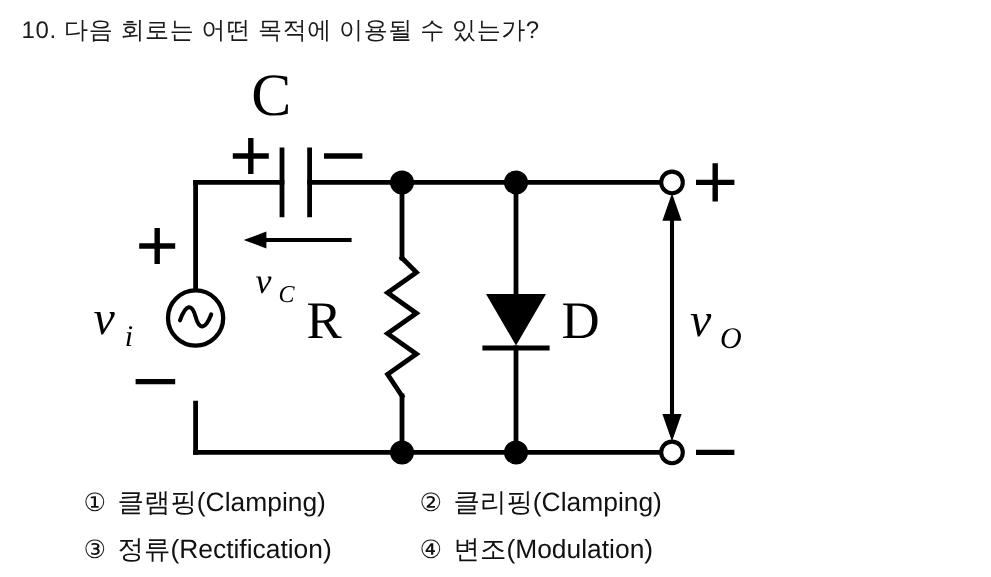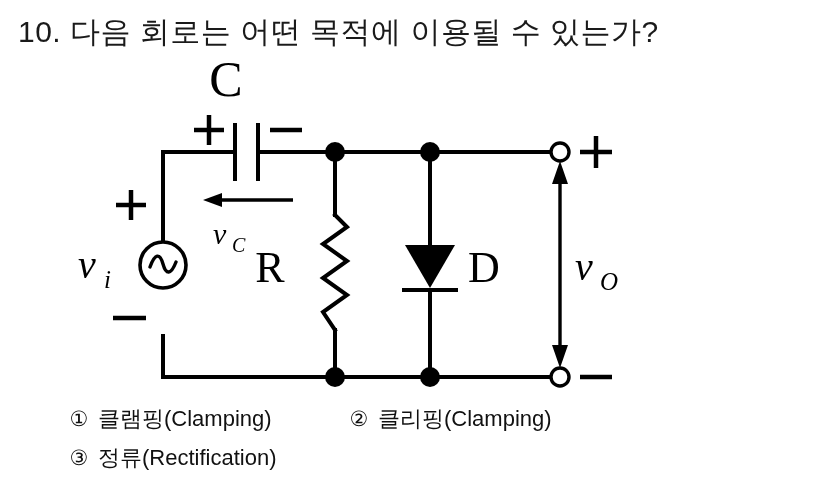--- a/index.html
+++ b/index.html
@@ -18,21 +18,21 @@
   #page {
     position: relative;
     width: 826px;
     height: 481px;
     background: #ffffff;
   }
   .question-line {
     position: absolute;
     left: 18px;
     top: 12px;
-    font-size: 30px;
+    font-size: 20px;
     letter-spacing: 0.5px;
     white-space: nowrap;
     color: #1a1a1a;
   }
   #circuit-area {
     position: absolute;
     left: 0;
     top: 48px;
     width: 700px;
     height: 350px;
@@ -227,15 +227,18 @@
     </div>
     <div class="opt" id="opt-2">
       <span class="num">②</span><span class="txt">클리핑(Clamping)</span>
     </div>
   </div>
 
   <div class="opt-row" id="options-row-2">
     <div class="opt" id="opt-3">
       <span class="num">③</span><span class="txt">정류(Rectification)</span>
     </div>
+    <div class="opt" id="opt-4">
+      <span class="num">④</span><span class="txt">변조(Modulation)</span>
+    </div>
   </div>
 
 </div>
 
 </body></html>

